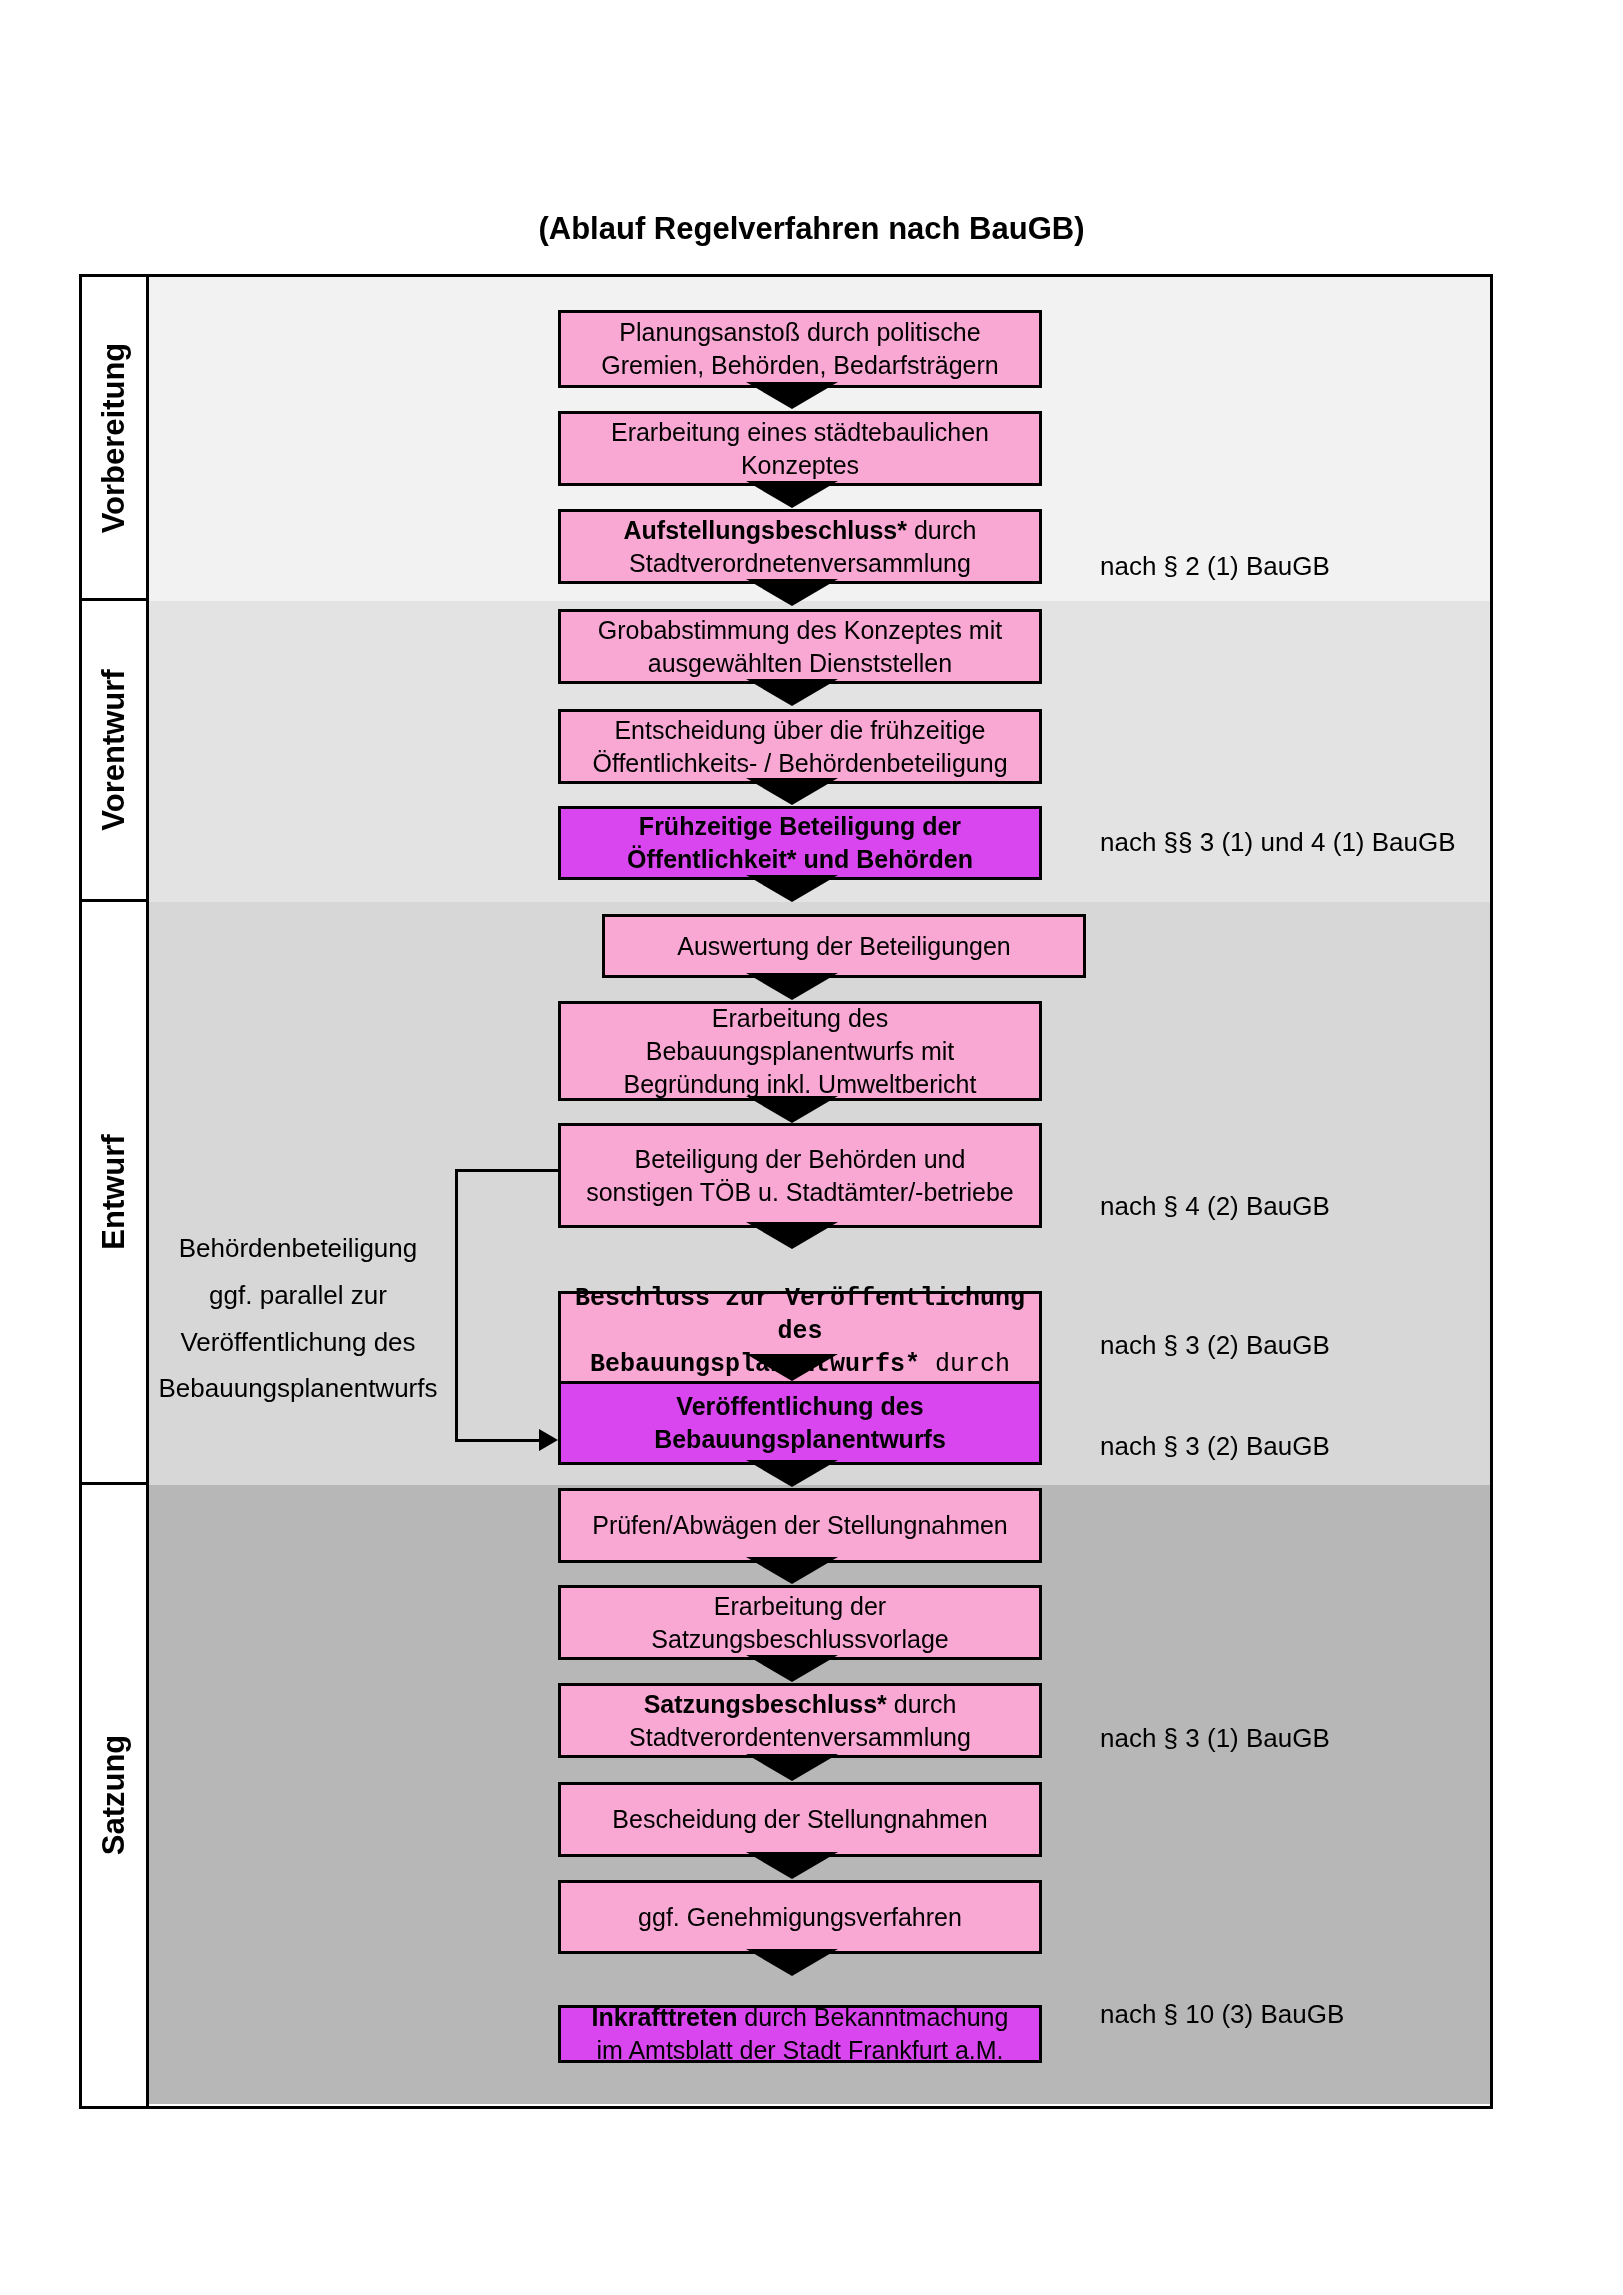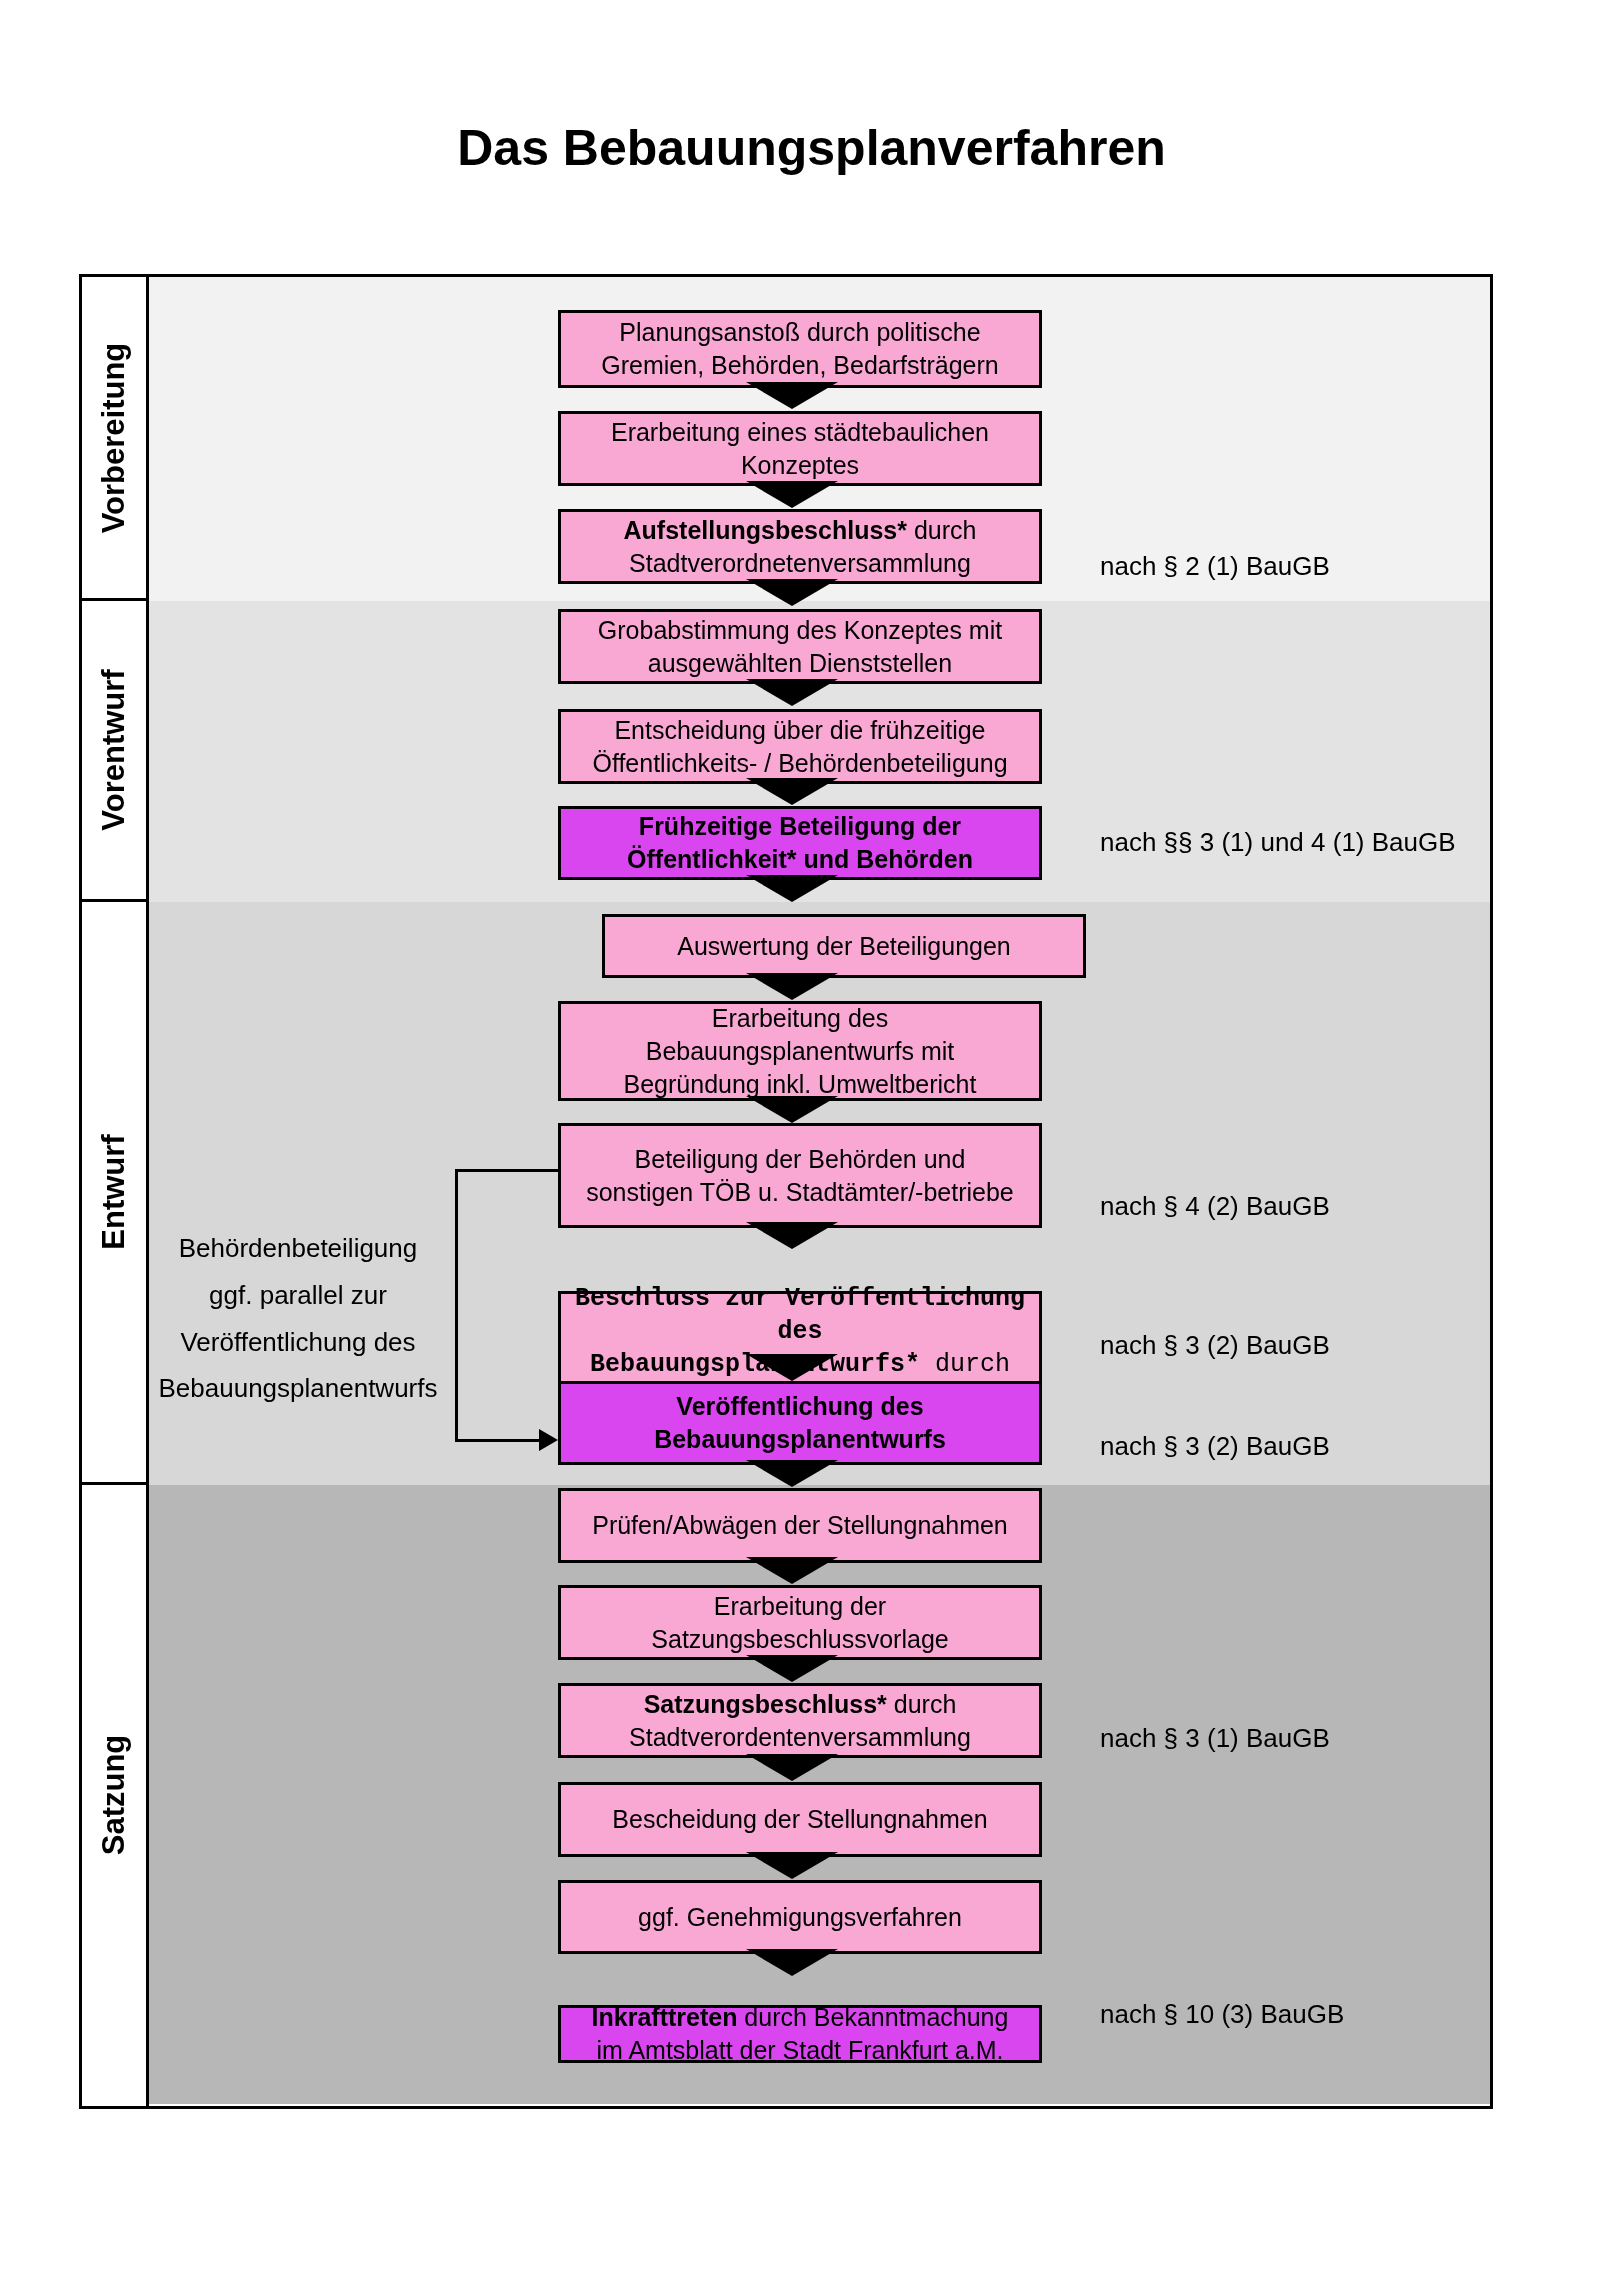--- a/index.html
+++ b/index.html
@@ -74,21 +74,21 @@
   .footnote{
     position:absolute;left:149px;top:2142px;width:1401px;
     font-size:26px;line-height:1.45;
   }
 </style>
 </head>
 <body>
 
 <div class="page">
 
-  <div class="page-title">Das Bebauungsplanverfahren</div>
+  <div class="page-subtitle">(Ablauf Regelverfahren nach BauGB)</div>
 
   <div class="frame">
     <div class="label-col" id="label-col">
         <div class="label-cell" style="height: 324px;">
           <span>Vorbereitung</span>
         </div>
         <div class="label-cell" style="height: 301px;">
           <span>Vorentwurf</span>
         </div>
         <div class="label-cell" style="height: 583px;">

